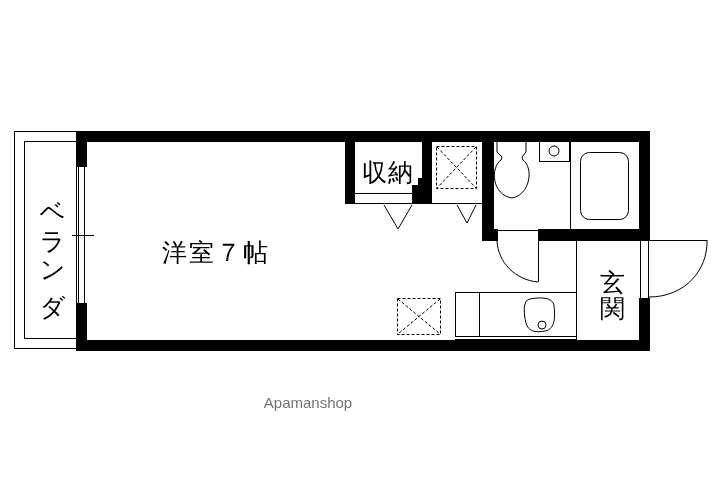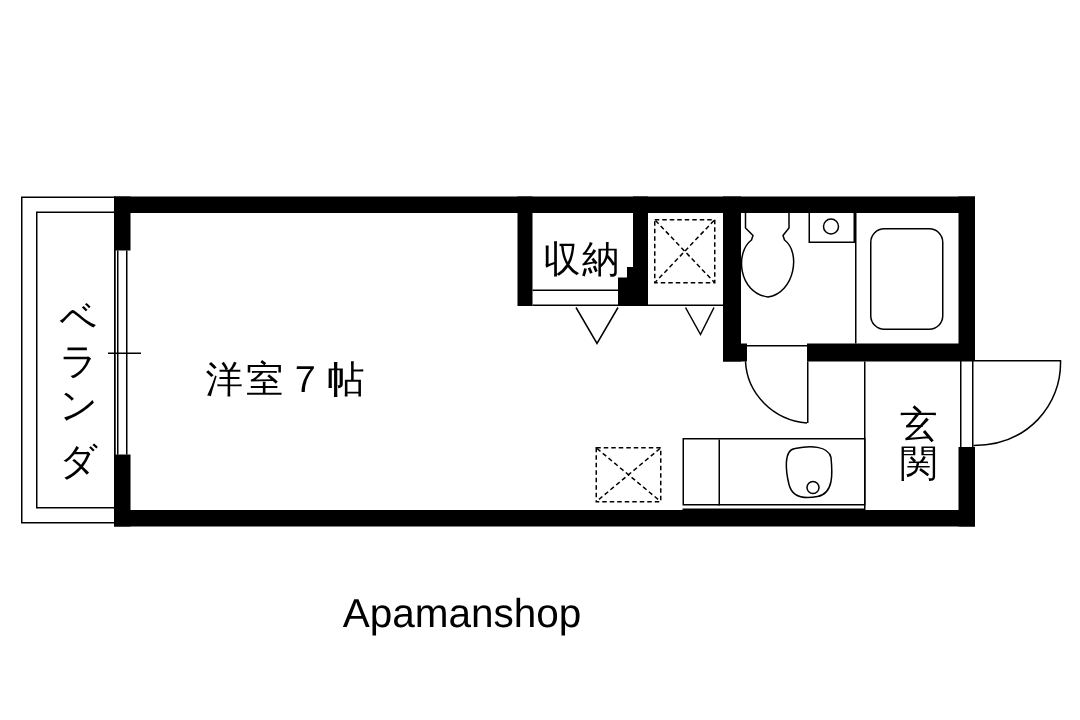--- a/index.html
+++ b/index.html
@@ -3,21 +3,21 @@
 <meta charset="utf-8">
 <style>
   html, body { margin: 0; padding: 0; background: #ffffff; }
   body { width: 720px; height: 480px; position: relative; overflow: hidden;
          font-family: "DejaVu Sans", "Liberation Sans", sans-serif; }
   #plan { position: absolute; left: 0; top: 0; width: 720px; height: 480px; }
   .label { position: absolute; color: #000; font-family: "DejaVu Sans", sans-serif; }
   .room-label { font-size: 25px; letter-spacing: 2px; }
   .vertical { writing-mode: vertical-rl; text-orientation: upright; letter-spacing: 2px; }
   .watermark { position: absolute; left: 0; width: 616px; top: 394px; text-align: center;
-               font-family: "Liberation Sans", sans-serif; font-size: 27px; color: #000000; }
+               font-family: "Liberation Sans", sans-serif; font-size: 15px; color: #737373; }
 </style>
 </head>
 <body>
 
 <svg id="plan" viewBox="0 0 720 480" xmlns="http://www.w3.org/2000/svg">
 
   <g fill="none" stroke="#000" stroke-width="1">
     <rect x="14.5" y="131.5" width="62" height="217"></rect>
     <rect x="24.5" y="141.5" width="52" height="197"></rect>
   </g>
@@ -105,18 +105,18 @@
 
   <g fill="none" stroke="#000" stroke-width="1">
     <line x1="640.5" y1="240" x2="640.5" y2="298"></line>
     <line x1="648.5" y1="240" x2="648.5" y2="298"></line>
     <line x1="650" y1="240.5" x2="707" y2="240.5"></line>
     <path d="M707,240 C708,270 685,297 649,297"></path>
   </g>
 </svg>
 
 <div class="label room-label vertical" style="left:36px; top:184px;">ベランダ</div>
-<div class="label room-label" style="left:137px; top:236px;">洋室７帖</div>
+<div class="label room-label" style="left:162px; top:236px;">洋室７帖</div>
 <div class="label room-label" style="left:362px; top:156px; letter-spacing:1px;">収納</div>
 <div class="label room-label" style="left:600px; top:266px;">玄</div>
 <div class="label room-label" style="left:600px; top:292px;">関</div>
 
 <div class="watermark">Apamanshop</div>
 
 </body></html>

